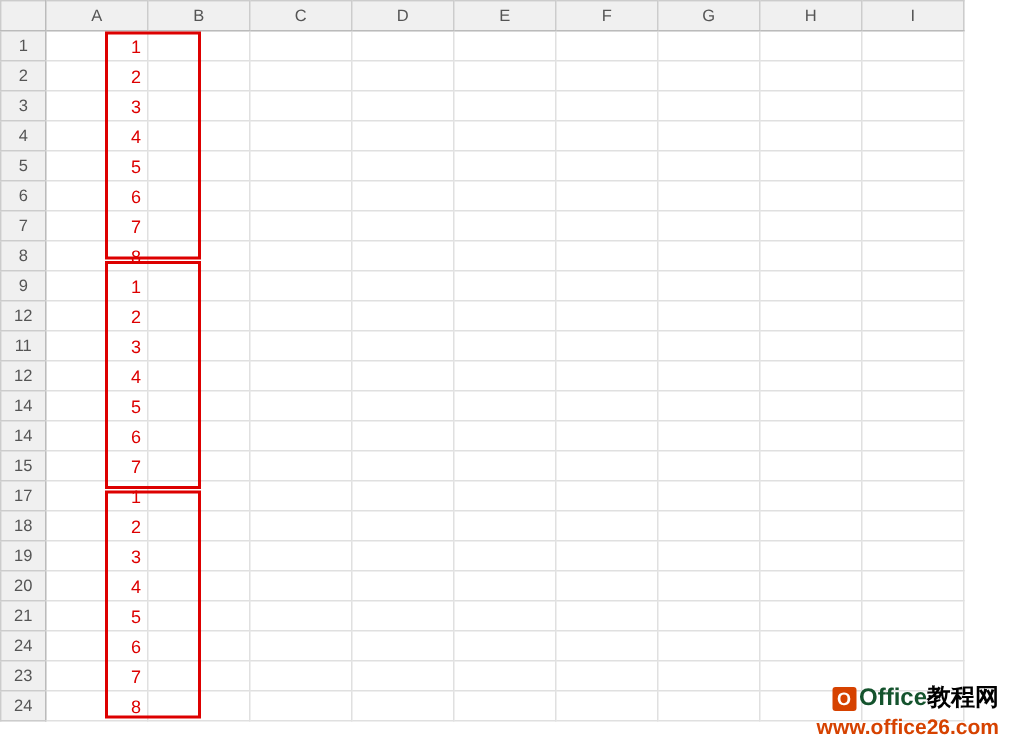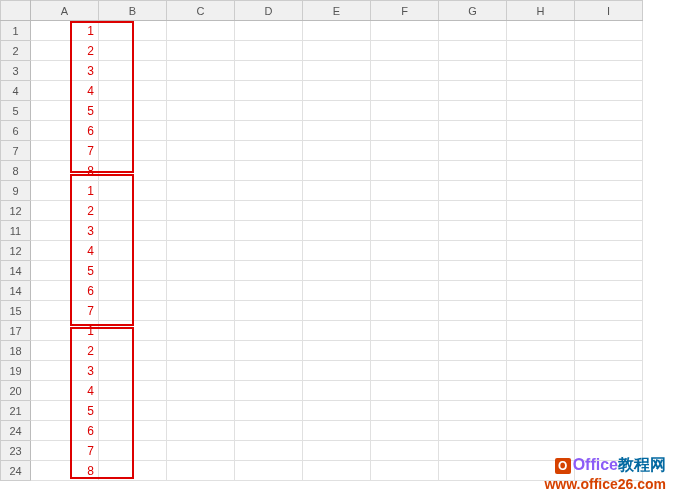--- a/index.html
+++ b/index.html
@@ -71,22 +71,22 @@
       height: 16px;
       background: #d64200;
       color: #fff;
       text-align: center;
       line-height: 16px;
       border-radius: 2px;
       font-size: 12px;
       vertical-align: middle;
       margin-right: 2px;
     }
-    .watermark .line1 .brand-blue { color: #8b5cf6; text-align: right; }
-    .watermark .line1 .brand-gray { color: #0369a1; }
+    .watermark .line1 .brand-blue { color: #14532d; text-align: right; }
+    .watermark .line1 .brand-gray { color: #000000; }
     .watermark .line2 {
       font-size: 14px;
       font-weight: bold;
       color: #d64200;
     }
   </style>
 </head>
 <body>
 
 <div>

